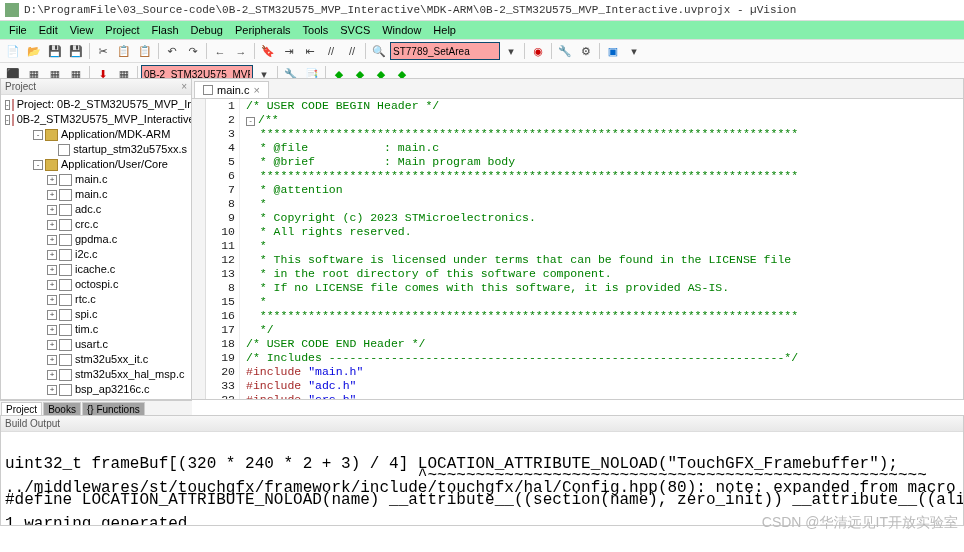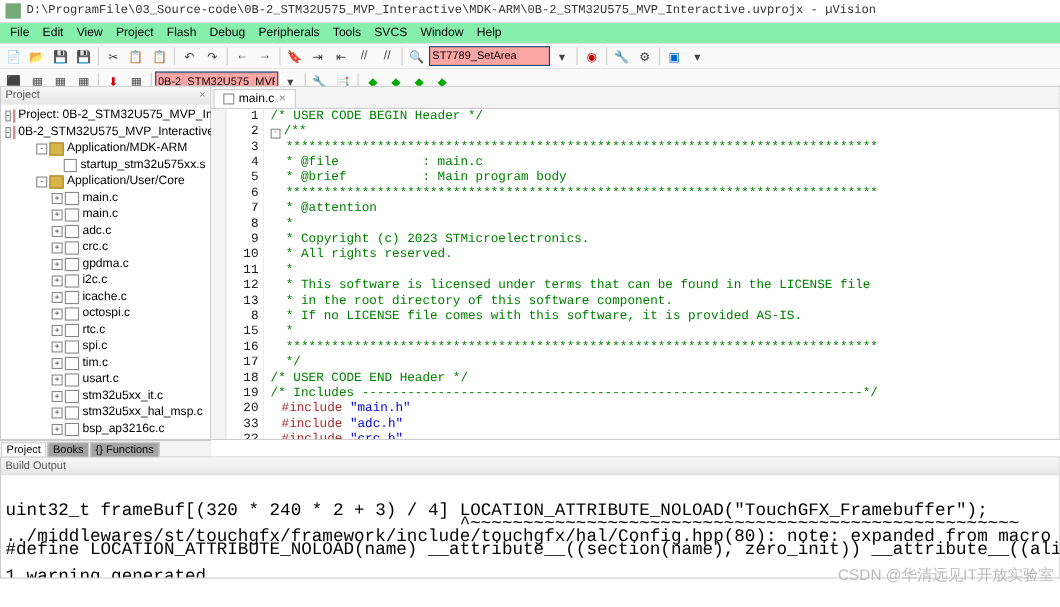--- a/index.html
+++ b/index.html
@@ -28,21 +28,21 @@
   .proj-tabs { border-top:1px solid #ccc; padding:1px; background:#f4f4f4; font-size:10px; }
   .proj-tab { display:inline-block; padding:1px 4px; border:1px solid #ccc; border-bottom:none; margin-right:1px; background:#a3a3a3; cursor:pointer; }
   .editor { flex:1; display:flex; flex-direction:column; border:1px solid #ccc; border-left:none; }
   .ed-tabs { background:#f4f4f4; border-bottom:1px solid #ccc; display:flex; }
   .ed-tab { padding:2px 8px; border:1px solid #ccc; border-bottom:none; background:#fff; margin:2px 2px 0 2px; font-size:11px; display:flex; align-items:center; gap:4px; cursor:pointer; }
   .ed-body { flex:1; display:flex; overflow:hidden; font-family:"Consolas","Courier New",monospace; font-size:11.5px; line-height:14px; position:relative; }
   .gutter-bar { width:14px; background:#f4f4f4; border-right:1px solid #ddd; }
   .ln-col { width:34px; background:#fff; border-right:1px solid #eee; text-align:right; padding-right:4px; color:#222; }
   .code-col { flex:1; padding-left:6px; white-space:pre; overflow:hidden; }
   .c-comment { color:#008000; }
-  .c-pp { color:#a52a2a;margin-left:10px; }
+  .c-pp { color:#a52a2a; }
   .c-str { color:#0000dd; }
   .output-panel { position:absolute; left:0; right:0; top:415px; height:111px; border:1px solid #ccc; display:flex; flex-direction:column; }
   .out-body { flex:1; font-family:"Courier New",monospace; font-size:16px; line-height:12px; padding:2px 4px; overflow:hidden; white-space:pre; }
   .watermark { position:absolute; right:6px; bottom:20px; font-size:14px; color:#bbb; font-family:"Microsoft YaHei",sans-serif; }
   .close-x { cursor:pointer; color:#888; }
   .fold { display:inline-block; width:9px; height:9px; border:1px solid #888; font-size:7px; line-height:7px; text-align:center; margin-right:3px; color:#555; }
 </style>
 </head>
 <body>
 

